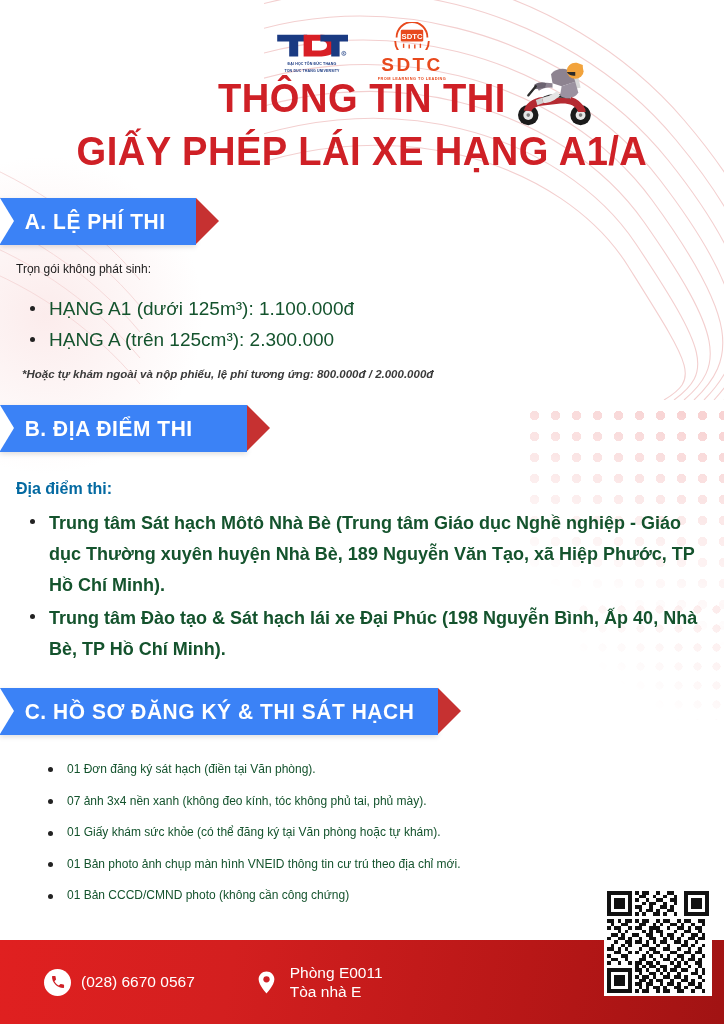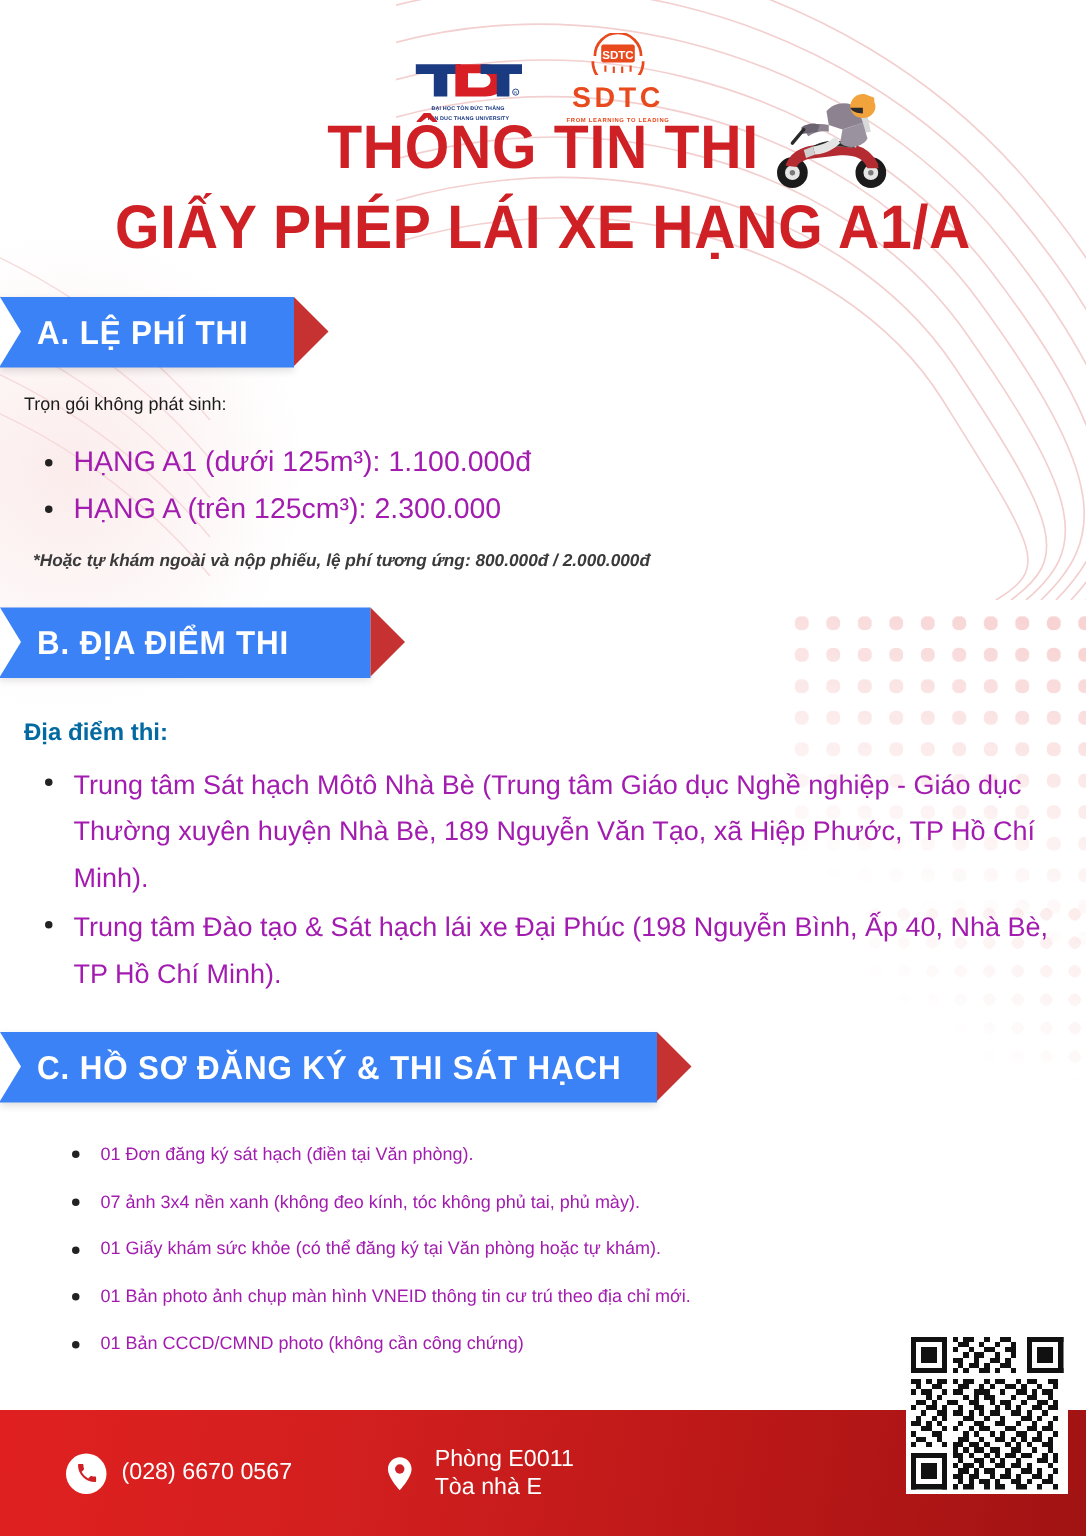--- a/index.html
+++ b/index.html
@@ -30,21 +30,21 @@
     background-size:19px 19px;
     -webkit-mask-image:linear-gradient(215deg, rgba(0,0,0,.6) 0%, rgba(0,0,0,0) 70%);
     mask-image:linear-gradient(215deg, rgba(0,0,0,.6) 0%, rgba(0,0,0,0) 70%);
   }
   .corner-fade{
     position:absolute;left:-120px;top:150px;width:330px;height:330px;border-radius:50%;
     background:radial-gradient(circle at 50% 50%, rgba(245,200,200,.35), rgba(255,255,255,0) 68%);
   }
 
   
-  .logos{position:absolute;top:22px;left:0;width:724px;display:flex;justify-content:center;align-items:flex-end;gap:28px;}
+  .logos{position:absolute;top:22px;left:0;width:724px;display:flex;justify-content:center;align-items:center;gap:28px;}
   .logo-tdt{width:72px;text-align:center;}
   .tdt-mark{position:relative;height:30px;}
   .tdt-sub{font-size:3.6px;letter-spacing:.1px;color:#1a3a82;font-weight:bold;line-height:1.35;margin-top:2px;}
   .logo-sdtc{width:72px;text-align:center;}
   .sdtc-word{font-size:19px;font-weight:bold;color:#e8491d;letter-spacing:2.4px;line-height:1;margin-top:1px;}
   .sdtc-tag{font-size:3.9px;font-weight:bold;color:#e8491d;letter-spacing:.45px;margin-top:2px;}
 
   .title-wrap{position:absolute;top:78px;left:0;width:724px;text-align:center;}
   .title1{
     font-size:41px;font-weight:bold;color:#cf2026;letter-spacing:.5px;line-height:1;
@@ -78,30 +78,30 @@
     border-left:14px solid #ffffff;
   }
   #banner-a{top:198px;width:196px;}
   #banner-b{top:405px;width:247px;}
   #banner-c{top:688px;width:438px;}
 
   
   .intro{position:absolute;font-size:12px;color:#1c1c1c;}
   #fee-intro{top:262px;left:16px;}
   ul.plain{list-style:none;margin:0;padding:0;}
-  ul.plain li{position:relative;padding-left:33px;color:#a21caf;}
+  ul.plain li{position:relative;padding-left:33px;color:#14532d;}
   ul.plain li:before{
     content:"";position:absolute;left:14px;top:.62em;width:5px;height:5px;border-radius:50%;background:#222;
   }
   #fee-list{position:absolute;top:294px;left:16px;width:560px;font-size:19px;line-height:1.62;}
   #fee-note{position:absolute;top:368px;left:22px;font-size:11.5px;font-style:italic;color:#3a3a3a;font-weight:bold;}
 
   #loc-title{position:absolute;top:480px;left:16px;font-size:16px;font-weight:bold;color:#0369a1;}
   #loc-list{position:absolute;top:508px;left:16px;width:700px;font-size:18px;line-height:1.72;}
-  #loc-list li{margin-bottom:2px;}
+  #loc-list li{margin-bottom:2px;font-weight:bold;}
 
   #doc-list{position:absolute;top:760px;left:34px;width:672px;font-size:12px;line-height:1.55;}
   #doc-list li{margin-bottom:13px;}
 
   
   .footer{
     position:absolute;left:0;bottom:0;width:724px;height:84px;
     background:linear-gradient(100deg,#e02020 0%,#d31f1f 32%,#b81717 72%,#a11313 100%);
     display:flex;align-items:center;color:#fff;
   }

